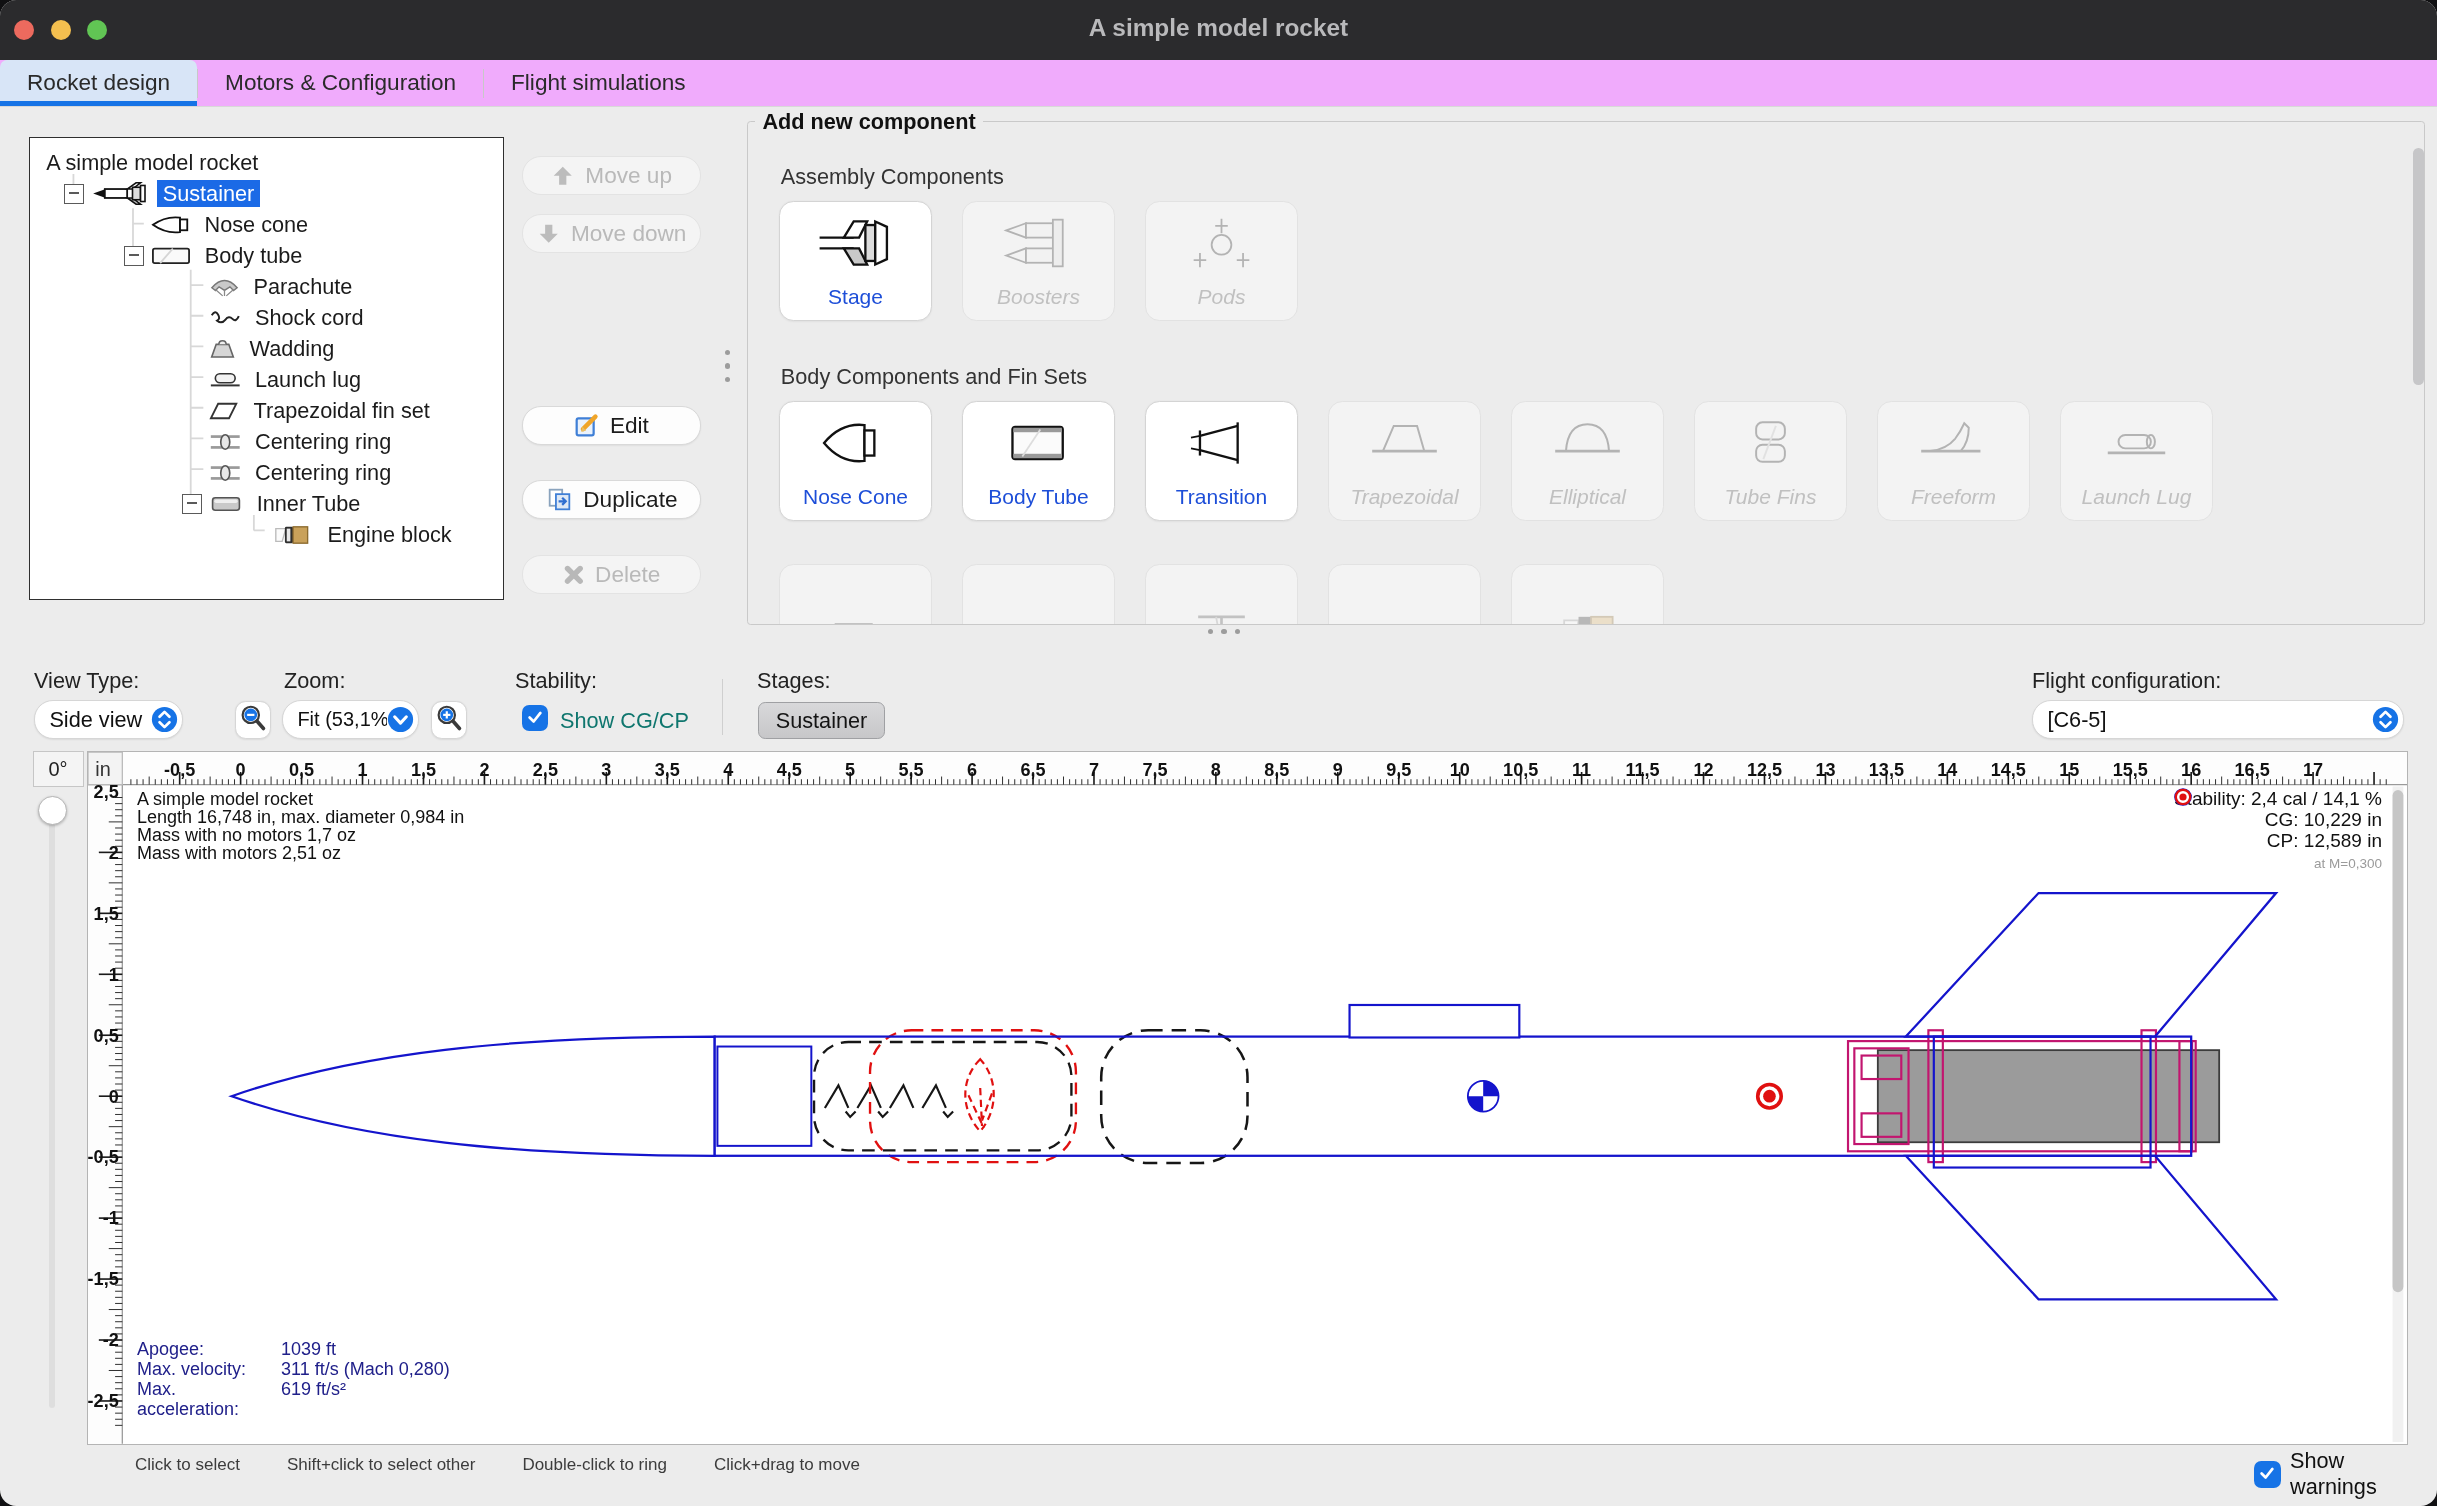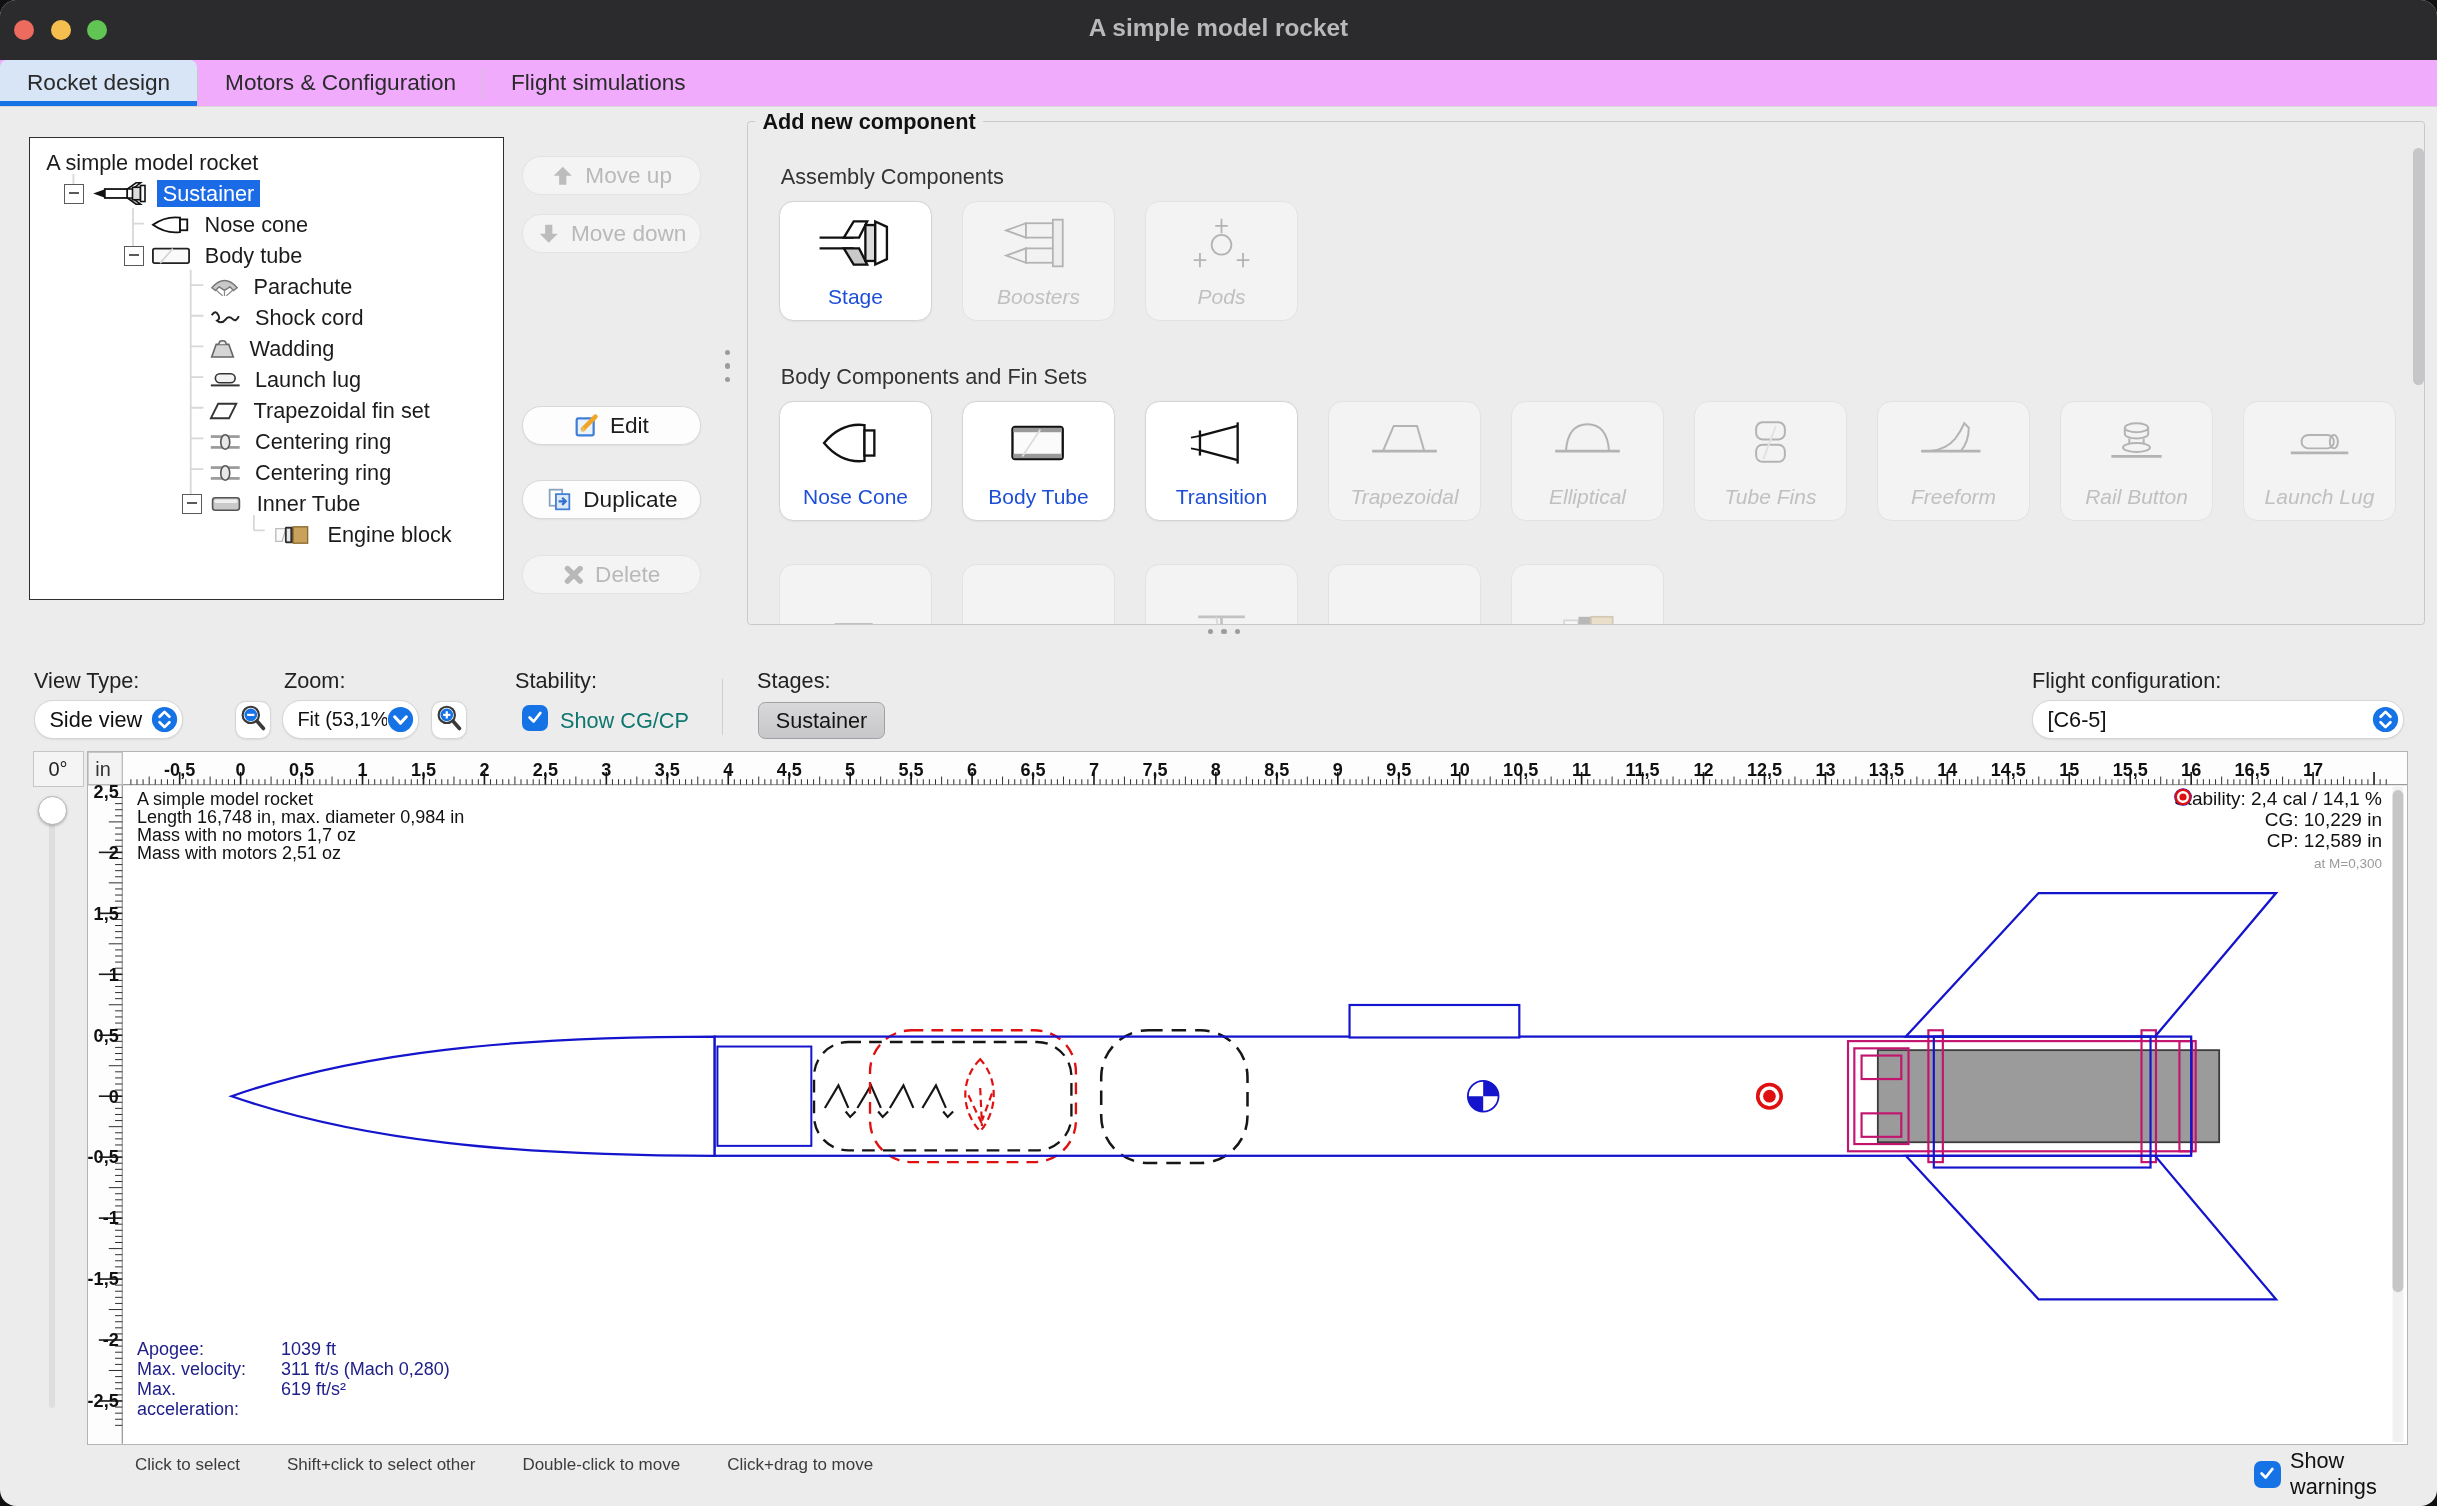--- a/index.html
+++ b/index.html
@@ -419,34 +419,20 @@
             <div class="clabel">Tube Fins</div>
           </div>
           <div class="card disabled">
             <div class="cicon">
               <svg width="79" height="56" viewBox="0 0 88 62">
                 <path d="M18 40 Q36 38 46 26 Q52 18 56 9 L61 14 Q61 30 52 40 Z" fill="none" stroke="#222" stroke-width="2.2"></path>
                 <line x1="8" y1="40" x2="74" y2="40" stroke="#222" stroke-width="3.2"></line>
               </svg>
             </div>
             <div class="clabel">Freeform</div>
-          </div>
-          <div class="card disabled">
-            <div class="cicon">
-              <svg width="79" height="56" viewBox="0 0 88 62">
-                <g fill="none" stroke="#222" stroke-width="2.2">
-                  <ellipse cx="44" cy="14" rx="13" ry="5"></ellipse>
-                  <path d="M31 14 v7 a13 5 0 0 0 26 0 v-7"></path>
-                  <path d="M36 26 v6 M52 26 v6"></path>
-                  <ellipse cx="44" cy="36" rx="15" ry="5"></ellipse>
-                  <line x1="16" y1="46" x2="72" y2="46" stroke-width="3"></line>
-                </g>
-              </svg>
-            </div>
-            <div class="clabel">Rail Button</div>
           </div>
           <div class="card disabled">
             <div class="cicon">
               <svg width="79" height="56" viewBox="0 0 88 62">
                 <rect x="24" y="22" width="36" height="15" rx="7.5" fill="none" stroke="#222" stroke-width="2.2"></rect>
                 <ellipse cx="60" cy="29.5" rx="4.5" ry="7.5" fill="none" stroke="#222" stroke-width="2.2"></ellipse>
                 <line x1="12" y1="42" x2="76" y2="42" stroke="#222" stroke-width="3.2"></line>
               </svg>
             </div>
             <div class="clabel">Launch Lug</div>
@@ -1216,21 +1202,21 @@
         <div class="fl-row">
           <span class="fl-label">Max. acceleration:</span>
           <span>619 ft/s²</span>
         </div>
       </div>
   </div>
 
   <div id="hints">
       <span>Click to select</span>
       <span>Shift+click to select other</span>
-      <span>Double-click to move</span>
+      <span>Double-click to ring</span>
       <span>Click+drag to move</span>
     </div>
 
   <div id="warn-box">
     <div class="mac-checkbox" style="width:27px;height:27px;">
       <span><svg width="18" height="18" viewBox="0 0 20 20">
             <path d="M4 10.5 L8.5 15 L16 5.5" fill="none" stroke="#fff" stroke-width="3" stroke-linecap="round" stroke-linejoin="round"></path>
           </svg></span>
     </div>
     <span id="warn-label">Show warnings</span>

